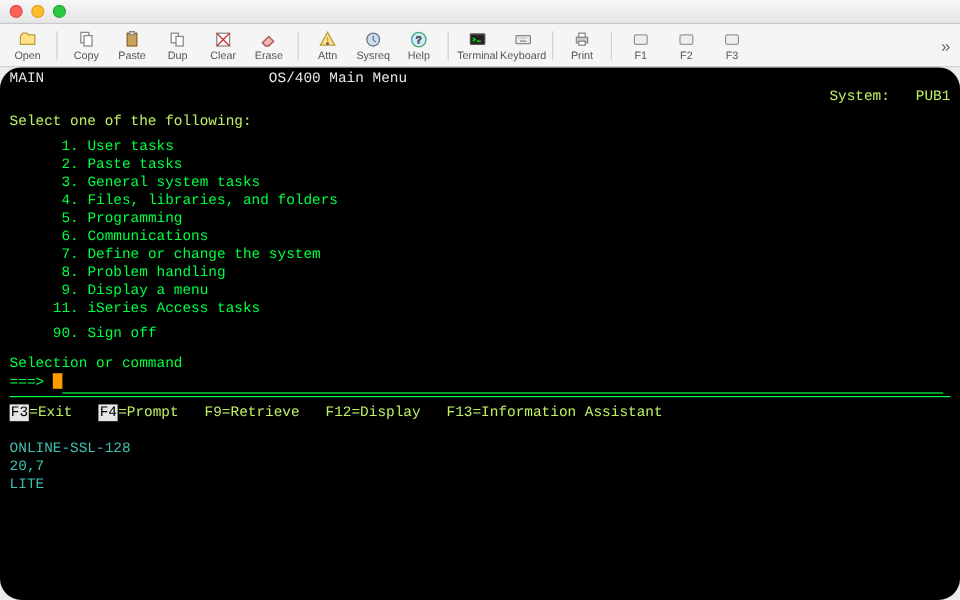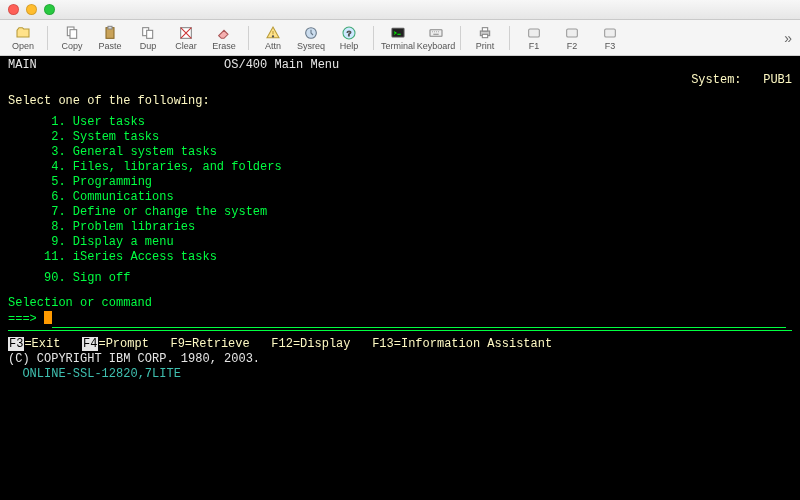--- a/index.html
+++ b/index.html
@@ -13,31 +13,31 @@
   .dot.min   { background: #ffbd2e; }
   .dot.max   { background: #28c940; }
   
   .toolbar { height: 36px; background: #f5f5f5; border-bottom: 1px solid #cfcfcf; display: flex; align-items: center; padding: 0 6px; gap: 4px; position: relative; }
   .tbtn { display: flex; flex-direction: column; align-items: center; justify-content: center; width: 34px; height: 34px; font-size: 9px; color: #555; cursor: pointer; border-radius: 3px; }
   .tbtn .ico { width: 18px; height: 16px; display: flex; align-items: center; justify-content: center; }
   .tbtn svg { width: 18px; height: 16px; }
   .tsep { width: 1px; height: 24px; background: #d0d0d0; margin: 0 3px; }
   .chev { position: absolute; right: 8px; font-size: 14px; color: #666; }
   
-  .term { flex: 1; background: #000; padding: 2px 8px 4px 8px; font-family: "Menlo","Courier New",monospace; font-size: 12px; line-height: 15px; color: #00ff41; letter-spacing: 0; }
+  .term { flex: 1; background: #000; padding: 2px 8px 4px 8px; font-family: "Menlo","Courier New",monospace; font-size: 12px; line-height: 15px; color: #00ff41; letter-spacing: 0; border-radius: 18px; }
   .row { white-space: pre; }
-  .blue { color: #fef9c3; }
+  .blue { color: #bef264; }
   .green { color: #00ff41; text-align: center; }
   .white { color: #e6e6e6; }
   .cyan { color: #3fc0b0; }
   .invwhite { background: #e6e6e6; color: #000; padding: 0 1px; }
   .cursor { background: #ff9a00; display: inline-block; width: 8px; height: 13px; vertical-align: -2px; }
   .uline { border-bottom: 1px solid #00ff41; }
   hr.grn { border: none; border-top: 1px solid #00ff41; margin: 2px 0; }
-  .status { display: flex; }
+  .status { display: flex; flex-direction: column; }
   .status span { flex: 0 0 auto; }
   .fill { flex: 1; }
 </style>
 </head>
 <body>
 
 <div class="window">
 
   <div class="titlebar">
     <div class="traffic">
@@ -189,39 +189,38 @@
   </div>
 
   <div class="term">
     <div class="row"><span class="white">MAIN</span><span class="white" id="titleCenter">                          OS/400 Main Menu</span></div>
     <div class="row" style="text-align:right;"><span class="blue">System:</span><span>   </span><span class="blue">PUB1</span></div>
     <div class="row" style="height:6px"></div>
     <div class="row"><span class="blue">Select one of the following:</span></div>
     <div class="row" style="height:6px"></div>
     <div id="opts">
         <div class="row">      <span class="green"><span>1.</span> <span>User tasks</span></span></div>
-        <div class="row">      <span class="green"><span>2.</span> <span>System tasks</span></span></div>
+        <div class="row">      <span class="green"><span>2.</span> <span>Paste tasks</span></span></div>
         <div class="row">      <span class="green"><span>3.</span> <span>General system tasks</span></span></div>
         <div class="row">      <span class="green"><span>4.</span> <span>Files, libraries, and folders</span></span></div>
         <div class="row">      <span class="green"><span>5.</span> <span>Programming</span></span></div>
         <div class="row">      <span class="green"><span>6.</span> <span>Communications</span></span></div>
         <div class="row">      <span class="green"><span>7.</span> <span>Define or change the system</span></span></div>
-        <div class="row">      <span class="green"><span>8.</span> <span>Problem libraries</span></span></div>
+        <div class="row">      <span class="green"><span>8.</span> <span>Problem handling</span></span></div>
         <div class="row">      <span class="green"><span>9.</span> <span>Display a menu</span></span></div>
         <div class="row">     <span class="green"><span>11.</span> <span>iSeries Access tasks</span></span></div>
       </div>
     <div class="row" style="height:6px"></div>
     <div class="row">     <span class="green"><span>90.</span> <span>Sign off</span></span></div>
     <div class="row" style="height:10px"></div>
     <div class="row"><span class="green">Selection or command</span></div>
     <div class="row"><span class="green">===&gt;</span> <span class="cursor"></span><span class="uline" style="display:inline-block; width:calc(100% - 50px);">&nbsp;</span></div>
     <hr class="grn">
     <div class="row" style="height:4px"></div>
     <div class="row" id="fkeys1"><span class="invwhite">F3</span><span class="blue">=Exit</span>   <span class="invwhite">F4</span><span class="blue">=Prompt</span>   <span class="blue">F9=Retrieve</span>   <span class="blue">F12=Display</span>   <span class="blue">F13=Information Assistant</span></div>
-    <div class="row"><span class="white">(C) COPYRIGHT IBM CORP. 1980, 2003.</span></div>
     <div class="row status">
       <span>  </span>
       <span class="cyan">ONLINE-SSL-128</span>
       <span class="fill"></span>
       <span class="cyan">20,7</span>
       <span class="fill"></span>
       <span class="cyan">LITE</span>
       <span>  </span>
     </div>
   </div>

